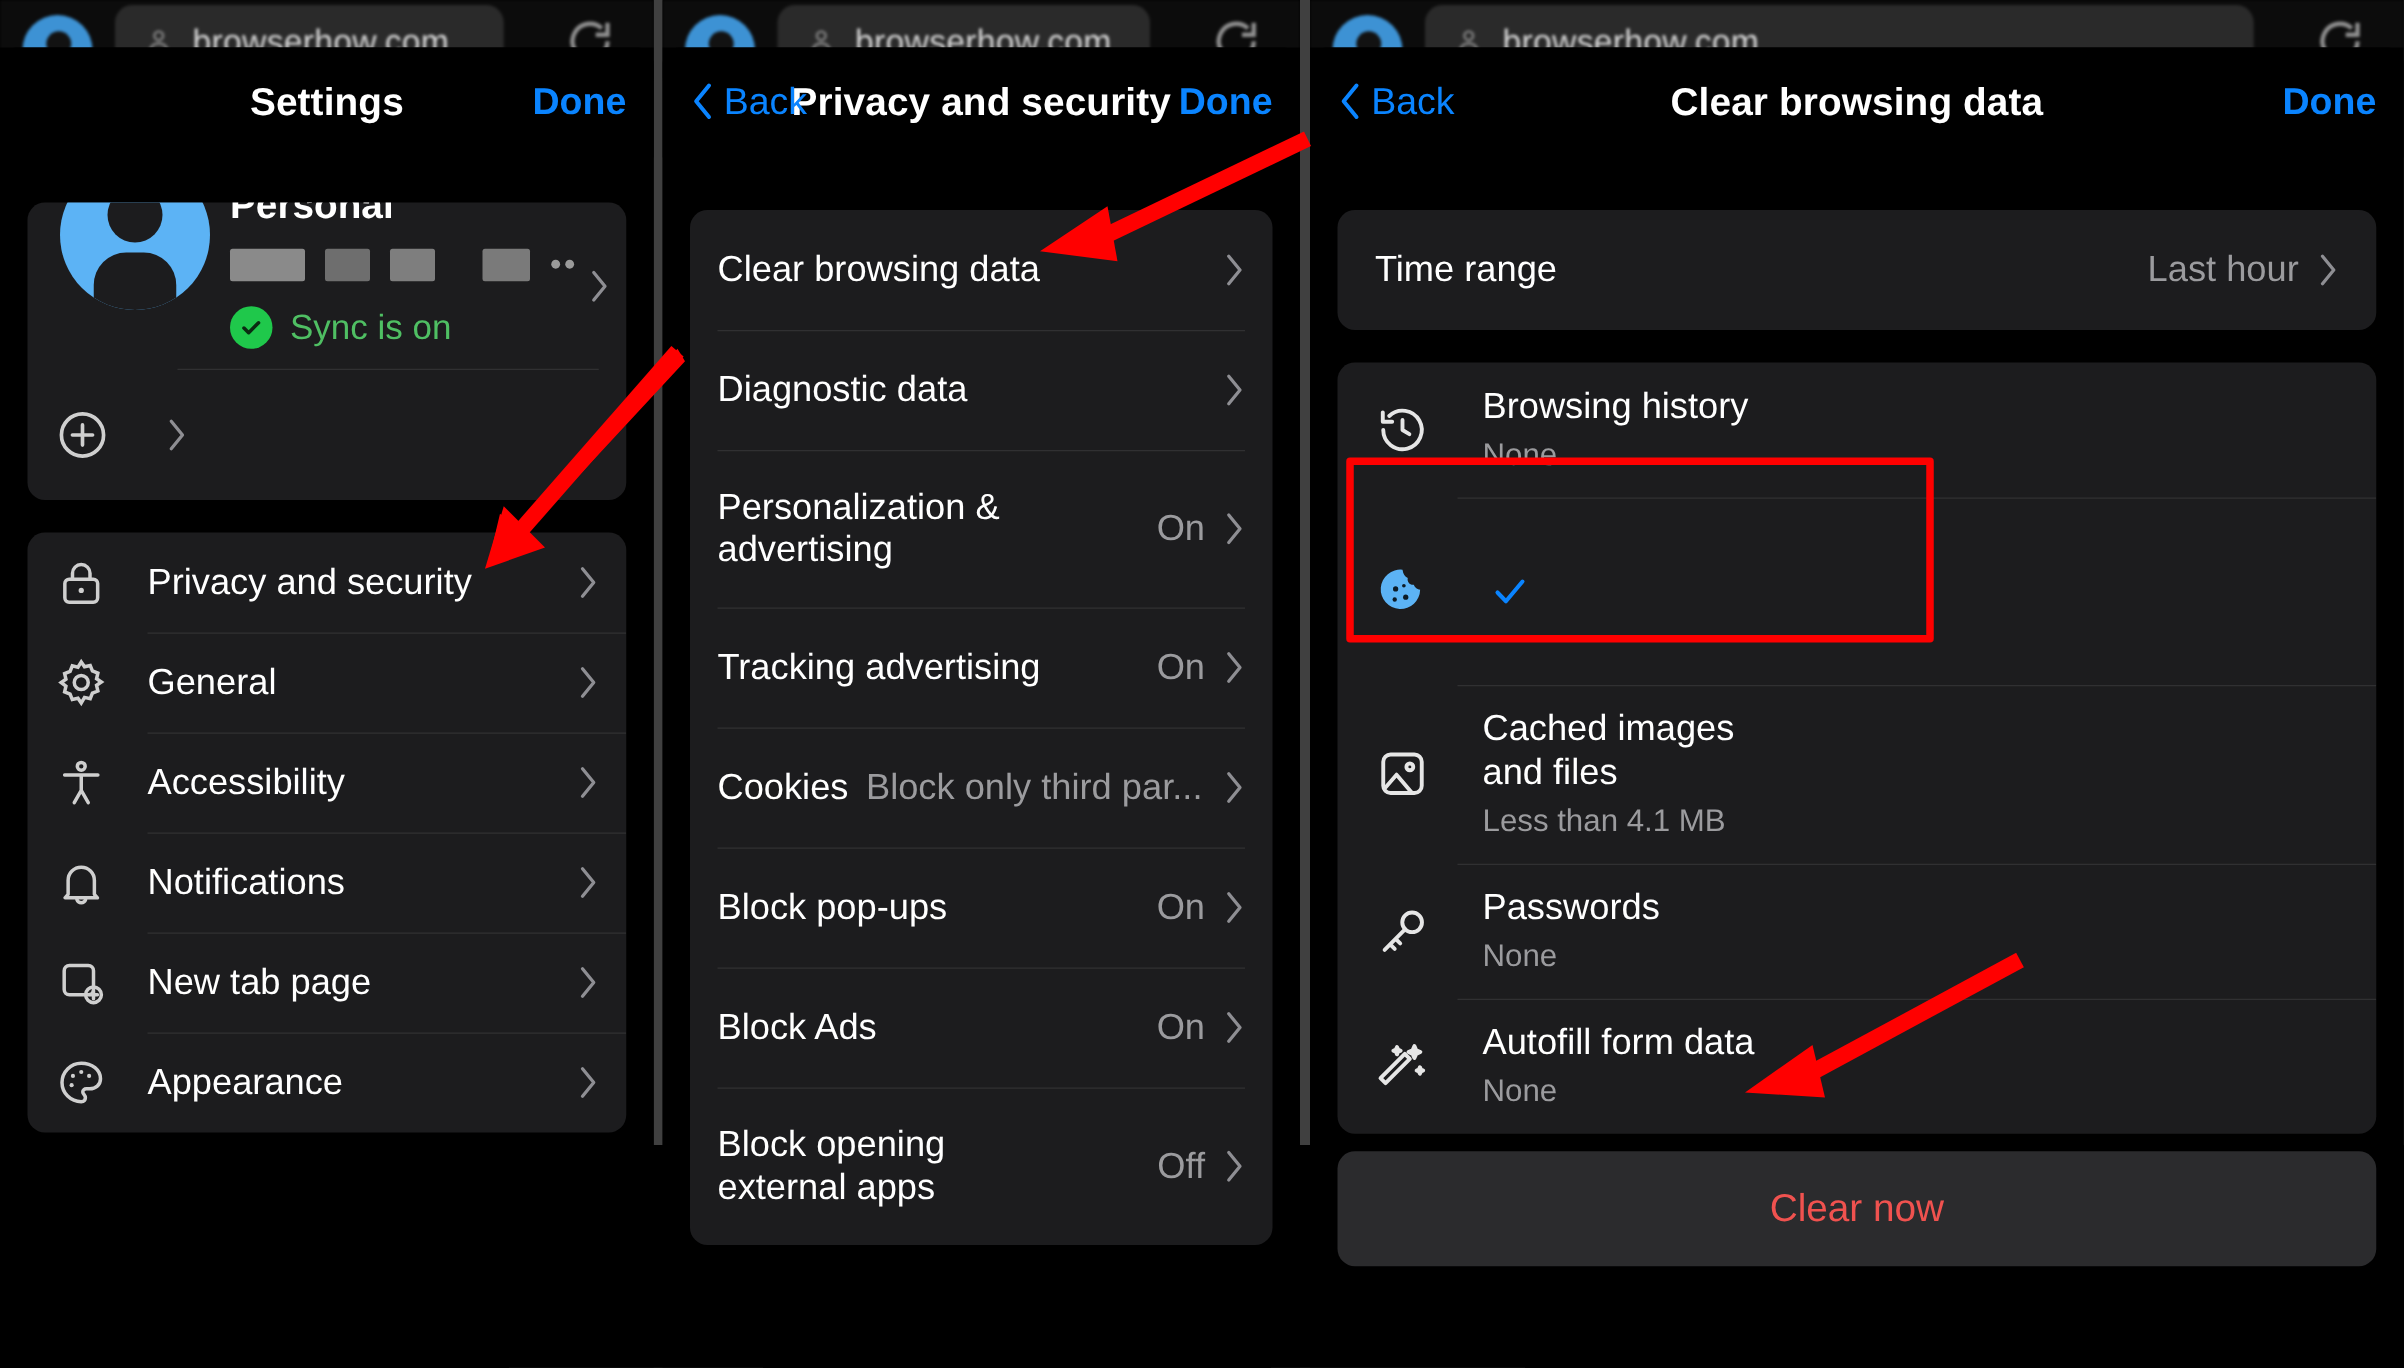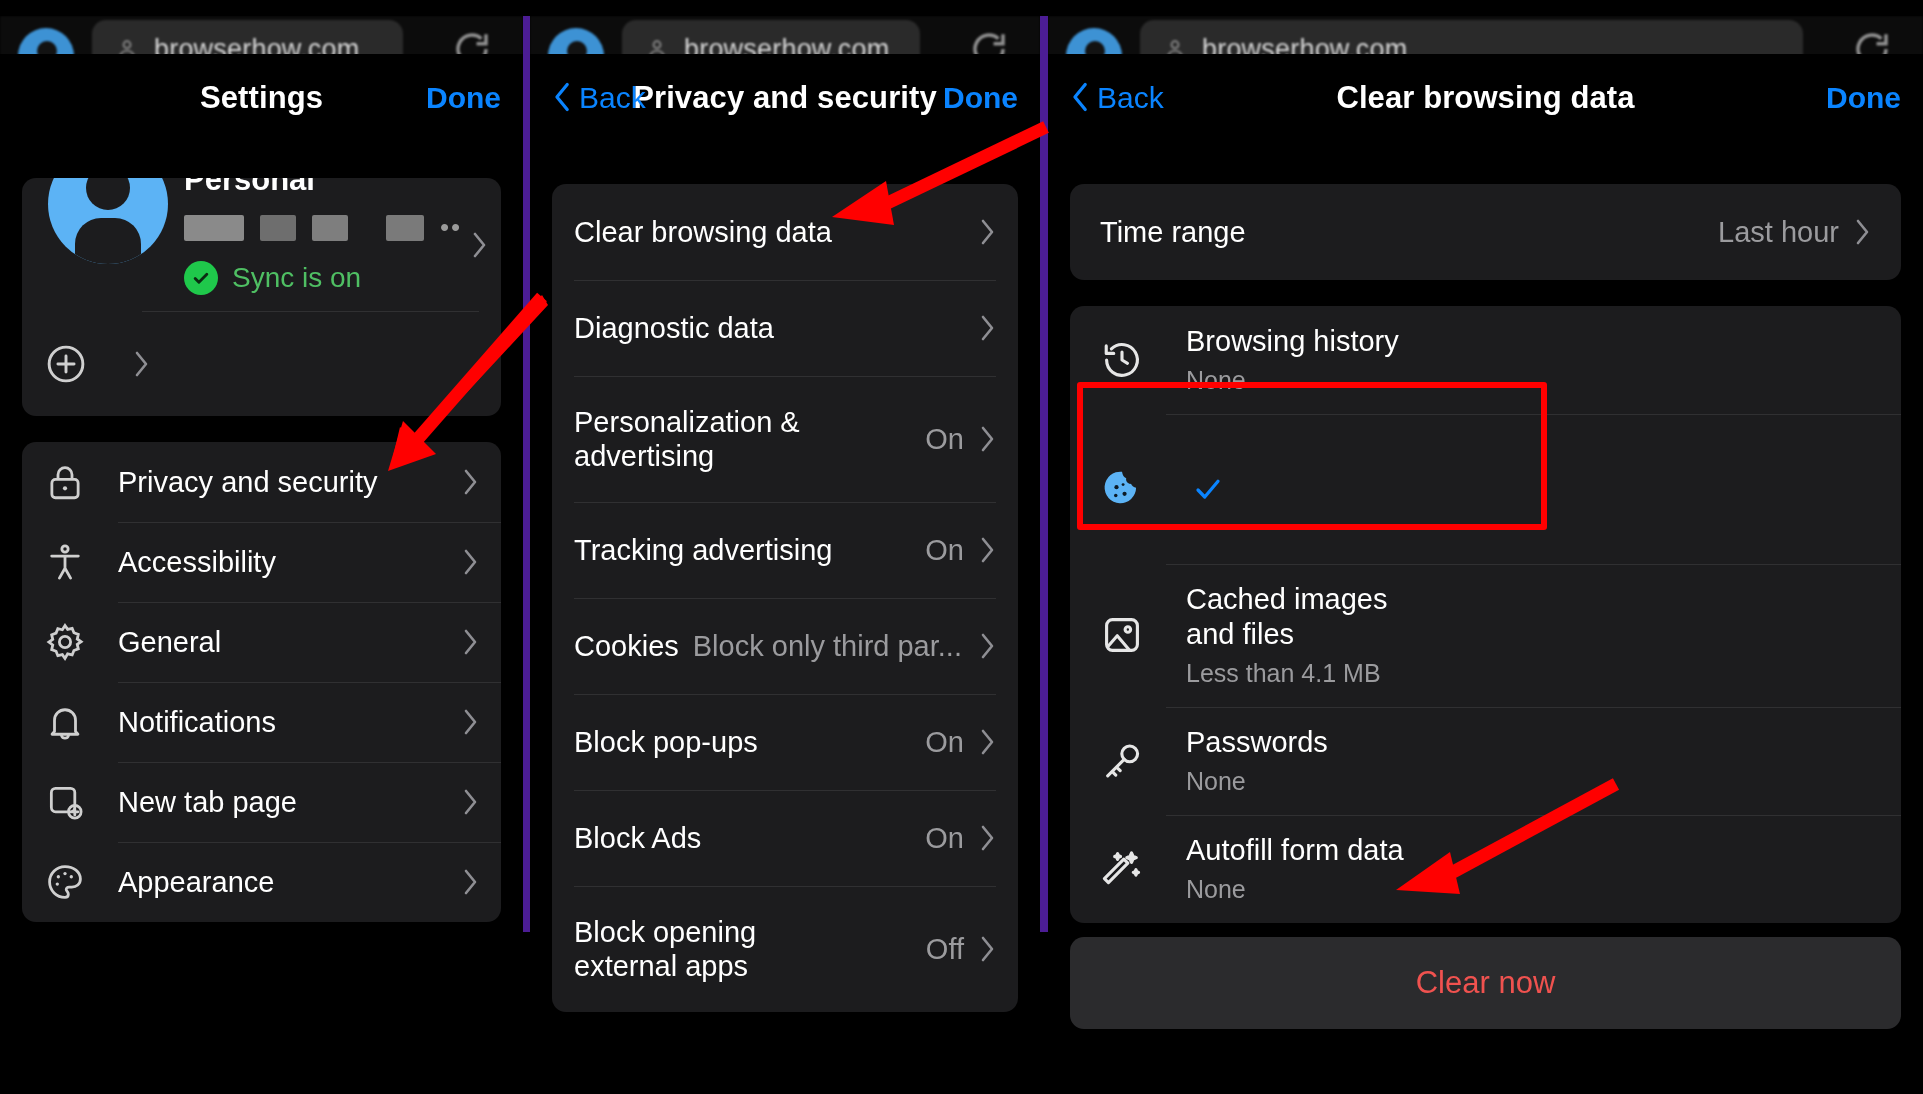--- a/index.html
+++ b/index.html
@@ -2,21 +2,21 @@
 <html><head>
 <meta charset="utf-8">
 <style>
   * { box-sizing: border-box; margin: 0; padding: 0; }
   html, body {
     width: 1923px; height: 1094px;
     background: #000;
     font-family: "Liberation Sans", sans-serif;
     overflow: hidden;
   }
-  .stage { position: relative; width: 1923px; height: 916px; background: #4c1d95; margin-top: 16px; }
+  .stage { position: relative; width: 1923px; height: 916px; background: #404040; }
 
   
   .panel { position: absolute; top: 0; height: 1094px; overflow: hidden; background: #000; }
   #panel-settings  { left: 0px;    width: 523px; }
   #panel-privacy   { left: 530px;  width: 510px; }
   #panel-clear     { left: 1048px; width: 875px; }
 
   
   .chrome {
     position: absolute; left: 0; top: 0; width: 100%; height: 62px;
@@ -252,41 +252,41 @@
             <span class="row-label">Privacy and security</span>
             <span class="row-chev">
               <svg class="chev" viewBox="0 0 16 28" fill="none" stroke="#8e8e93" stroke-width="2.6" stroke-linecap="round" stroke-linejoin="round">
                   <path d="M3 3l9 11-9 11"></path>
                 </svg>
             </span>
           </div>
 
           <div class="row">
             <span class="row-ico">
+              <svg width="42" height="42" viewBox="0 0 24 24" fill="none" stroke="#cfcfcf" stroke-width="1.6">
+                  <circle cx="12" cy="12" r="3.2"></circle>
+                  <path d="M12 2.6l1.5 2.2 2.6-.6 1 2.5 2.5 1-.6 2.6 2.2 1.5-2.2 1.5.6 2.6-2.5 1-1 2.5-2.6-.6L12 21.4l-1.5-2.2-2.6.6-1-2.5-2.5-1 .6-2.6L2.8 12 5 10.5l-.6-2.6 2.5-1 1-2.5 2.6.6z"></path>
+                </svg>
+            </span>
+            <span class="row-label">General</span>
+            <span class="row-chev">
+              <svg class="chev" viewBox="0 0 16 28" fill="none" stroke="#8e8e93" stroke-width="2.6" stroke-linecap="round" stroke-linejoin="round">
+                  <path d="M3 3l9 11-9 11"></path>
+                </svg>
+            </span>
+          </div>
+
+          <div class="row">
+            <span class="row-ico">
               <svg width="42" height="42" viewBox="0 0 24 24" fill="none" stroke="#cfcfcf" stroke-width="1.6" stroke-linecap="round">
                   <circle cx="12" cy="4.6" r="1.8"></circle>
                   <path d="M4.4 8.6h15.2M12 8.6v7M12 15.6l-3.2 5.6M12 15.6l3.2 5.6"></path>
                 </svg>
             </span>
             <span class="row-label">Accessibility</span>
-            <span class="row-chev">
-              <svg class="chev" viewBox="0 0 16 28" fill="none" stroke="#8e8e93" stroke-width="2.6" stroke-linecap="round" stroke-linejoin="round">
-                  <path d="M3 3l9 11-9 11"></path>
-                </svg>
-            </span>
-          </div>
-
-          <div class="row">
-            <span class="row-ico">
-              <svg width="42" height="42" viewBox="0 0 24 24" fill="none" stroke="#cfcfcf" stroke-width="1.6">
-                  <circle cx="12" cy="12" r="3.2"></circle>
-                  <path d="M12 2.6l1.5 2.2 2.6-.6 1 2.5 2.5 1-.6 2.6 2.2 1.5-2.2 1.5.6 2.6-2.5 1-1 2.5-2.6-.6L12 21.4l-1.5-2.2-2.6.6-1-2.5-2.5-1 .6-2.6L2.8 12 5 10.5l-.6-2.6 2.5-1 1-2.5 2.6.6z"></path>
-                </svg>
-            </span>
-            <span class="row-label">General</span>
             <span class="row-chev">
               <svg class="chev" viewBox="0 0 16 28" fill="none" stroke="#8e8e93" stroke-width="2.6" stroke-linecap="round" stroke-linejoin="round">
                   <path d="M3 3l9 11-9 11"></path>
                 </svg>
             </span>
           </div>
 
           <div class="row">
             <span class="row-ico">
               <svg width="42" height="42" viewBox="0 0 24 24" fill="none" stroke="#cfcfcf" stroke-width="1.6" stroke-linecap="round" stroke-linejoin="round">

